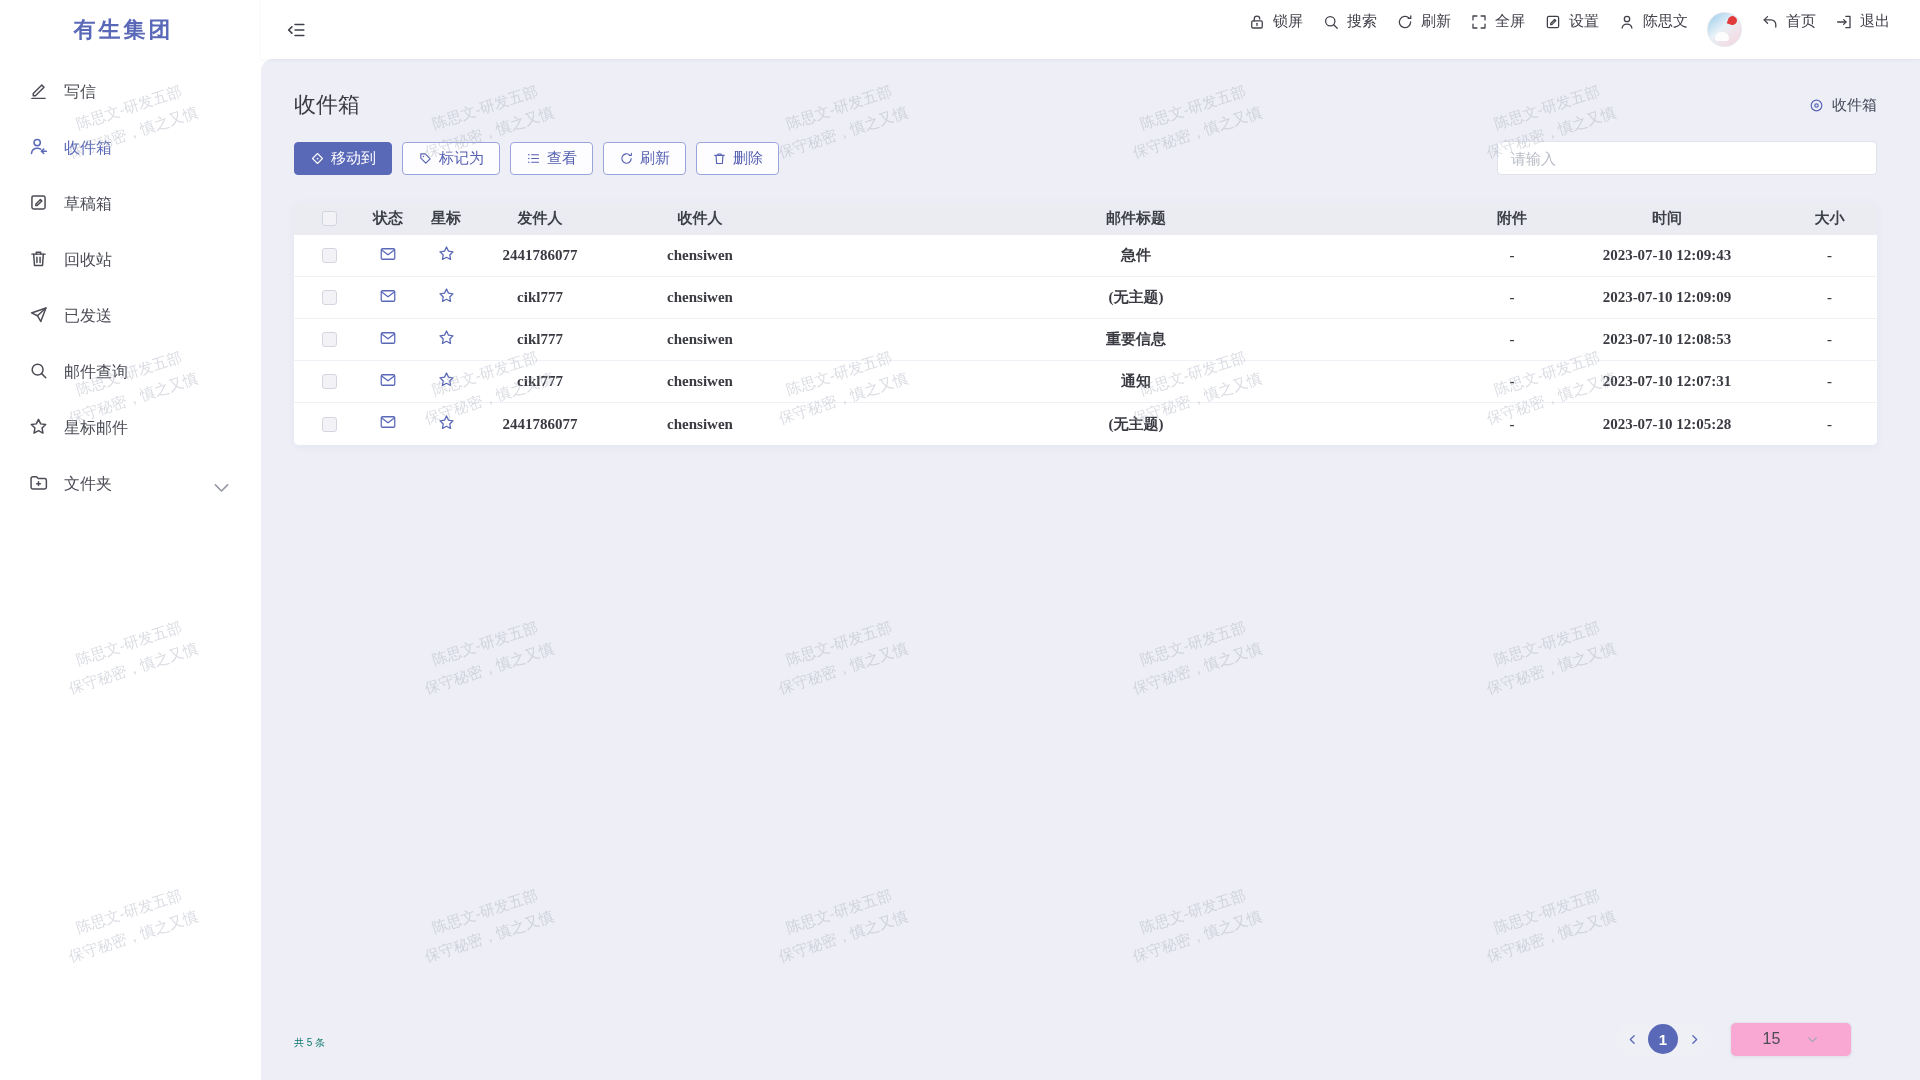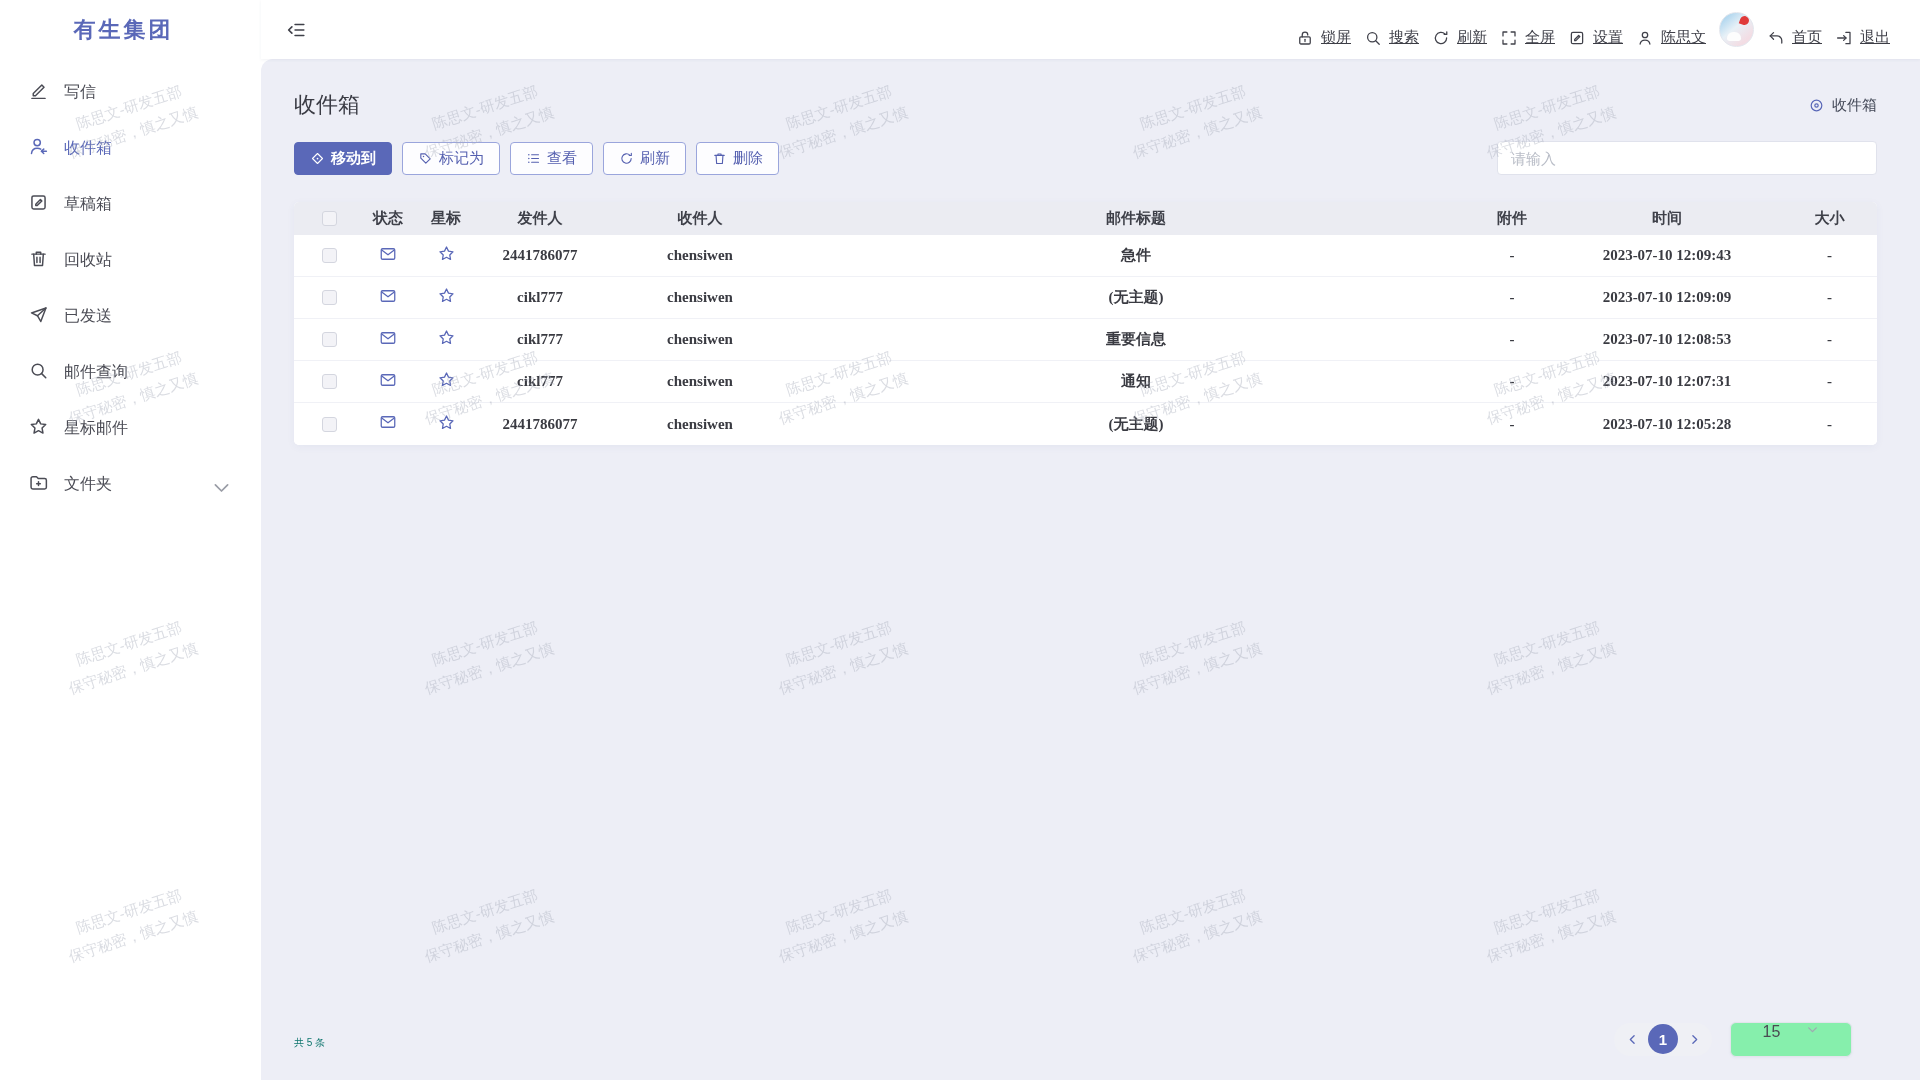--- a/index.html
+++ b/index.html
@@ -13,38 +13,38 @@
   .logo { height:60px; display:flex; align-items:center; justify-content:center; color:#5a68b8; font-size:22px; font-weight:600; letter-spacing:3px; }
   .side-nav { padding-top:4px; }
   .side-item { position:relative; height:56px; display:flex; align-items:center; padding-left:28px; gap:15px; font-size:16px; color:#4b4c55; cursor:pointer; }
   .side-item svg { width:21px; height:21px; flex:0 0 21px; }
   .side-item.active { color:#5a68b8; }
   .side-item .chev { position:absolute; right:22px; width:14px; height:14px; color:#9a9da6; }
 
   
   .topbar { position:absolute; left:261px; top:0; width:1659px; height:59px; background:#ffffff; display:flex; align-items:center; padding:0 30px 0 24px; z-index:2; box-shadow:0 1px 3px rgba(70,80,120,0.07); }
   .collapse-btn { width:22px; height:22px; color:#3f4049; cursor:pointer; }
-  .topbar-right { margin-left:auto; display:flex; align-items:flex-end; gap:13px;text-decoration:underline; }
+  .topbar-right { margin-left:auto; display:flex; align-items:flex-start; gap:19px; }
   .top-action { display:flex; align-items:center; gap:7px; font-size:15px; color:#40414a; cursor:pointer; }
   .top-action svg { width:18px; height:18px; }
   .avatar { width:35px; height:35px; border-radius:50%; background:linear-gradient(140deg,#a9d3ee 10%,#e8f1f7 45%,#f3dde4 80%); position:relative; cursor:pointer; overflow:hidden; border:1px solid #e4e7ee; }
   .avatar::before { content:""; position:absolute; right:4px; top:3px; width:9px; height:9px; background:#e03a3a; border-radius:50% 50% 50% 0; transform:rotate(20deg); }
   .avatar::after { content:""; position:absolute; left:7px; bottom:5px; width:14px; height:9px; background:#fdfdfd; border-radius:7px 7px 3px 3px; }
 
   
   .main { position:absolute; left:261px; top:59px; width:1659px; height:1021px; background:#edeef6; border-top-left-radius:12px; padding:26px 43px 0 33px; }
   .page-head { display:flex; align-items:center; height:40px; }
   .page-title { font-size:22px; font-weight:500; color:#3a3b44; }
   .breadcrumb { margin-left:auto; display:flex; align-items:center; gap:7px; font-size:15px; color:#434857; }
   .breadcrumb svg { width:17px; height:17px; color:#5a68b8; }
 
   .toolbar { margin-top:16px; display:flex; align-items:center; }
   .btn { height:33px; display:inline-flex; align-items:center; gap:6px; padding:0 15px; border-radius:4px; font-size:15px; cursor:pointer; margin-right:10px; border:1px solid #9aa5dc; background:#fdfdff; color:#5560b0; }
   .btn svg { width:15px; height:15px; }
-  .btn.primary { background:#5a68b8; border-color:#5a68b8; color:#ffffff;font-weight:bold; }
+  .btn.primary { background:#5a68b8; border-color:#5a68b8; color:#ffffff; }
   .search-box { margin-left:auto; width:380px; height:34px; background:#ffffff; border:1px solid #e0e2ec; border-radius:4px; display:flex; align-items:center; }
   .search-box input { width:100%; height:100%; border:none; outline:none; background:transparent; padding:0 13px; font-size:15px; color:#3c3d45; font-family:inherit; }
   .search-box input::placeholder { color:#b9bdc7; }
 
   
   .mail-table { margin-top:27px; width:1583px; background:#ffffff; border-radius:5px; overflow:hidden; box-shadow:0 2px 8px rgba(60,70,130,0.05);font-family:Liberation Serif, serif; }
   .trow { display:flex; align-items:center; }
   .thead { height:33px; background:#ebecf2; }
   .thead .cell { font-size:15px; font-weight:600; color:#3e4049; }
   .tbody-row { height:42px; background:#ffffff; border-bottom:1px solid #f0f1f6; }
@@ -67,21 +67,21 @@
   .icon-star svg { width:19px; height:19px; }
 
   
   .list-footer { position:absolute; left:33px; right:43px; bottom:22px; height:38px; display:flex; align-items:center; }
   .total-count { font-size:10px; color:#0f766e;margin-top:8px; }
   .pager { margin-left:auto; display:flex; align-items:center; gap:18px; margin-right:25px; }
   .pager-group { display:flex; align-items:center; background:#eff0f5; border-radius:17px; height:33px; padding:0 6px; gap:4px; }
   .pg-btn { width:24px; height:24px; display:flex; align-items:center; justify-content:center; color:#5a68b8; cursor:pointer; }
   .pg-btn svg { width:13px; height:13px; }
   .page-current { width:30px; height:30px; border-radius:50%; background:#5a68b8; color:#ffffff; font-size:15px; font-weight:600; display:flex; align-items:center; justify-content:center; cursor:pointer; }
-  .page-size { width:122px; height:35px; background:#86efac; border:1px solid #e3e4ec; border-radius:6px; display:flex; justify-content:center; gap:26px; font-size:16px; color:#4a4b52; cursor:pointer; box-shadow:0 1px 3px rgba(60,70,130,0.05); }
+  .page-size { width:122px; height:35px; background:#f9a8d4; border:1px solid #e3e4ec; border-radius:6px; display:flex; align-items:center; justify-content:center; gap:26px; font-size:16px; color:#4a4b52; cursor:pointer; box-shadow:0 1px 3px rgba(60,70,130,0.05); }
   .page-size svg { width:13px; height:13px; color:#a0a6b1; }
 
   
   .wm-layer { position:absolute; inset:0; z-index:10; pointer-events:none; overflow:hidden; }
   .wm { position:absolute; transform:rotate(-18deg); font-size:15px; line-height:1.65; color:#a9aebc; opacity:.42; white-space:nowrap; }
   .wm .l1 { margin-left:16px; }
 </style>
 </head>
 <body>
 

